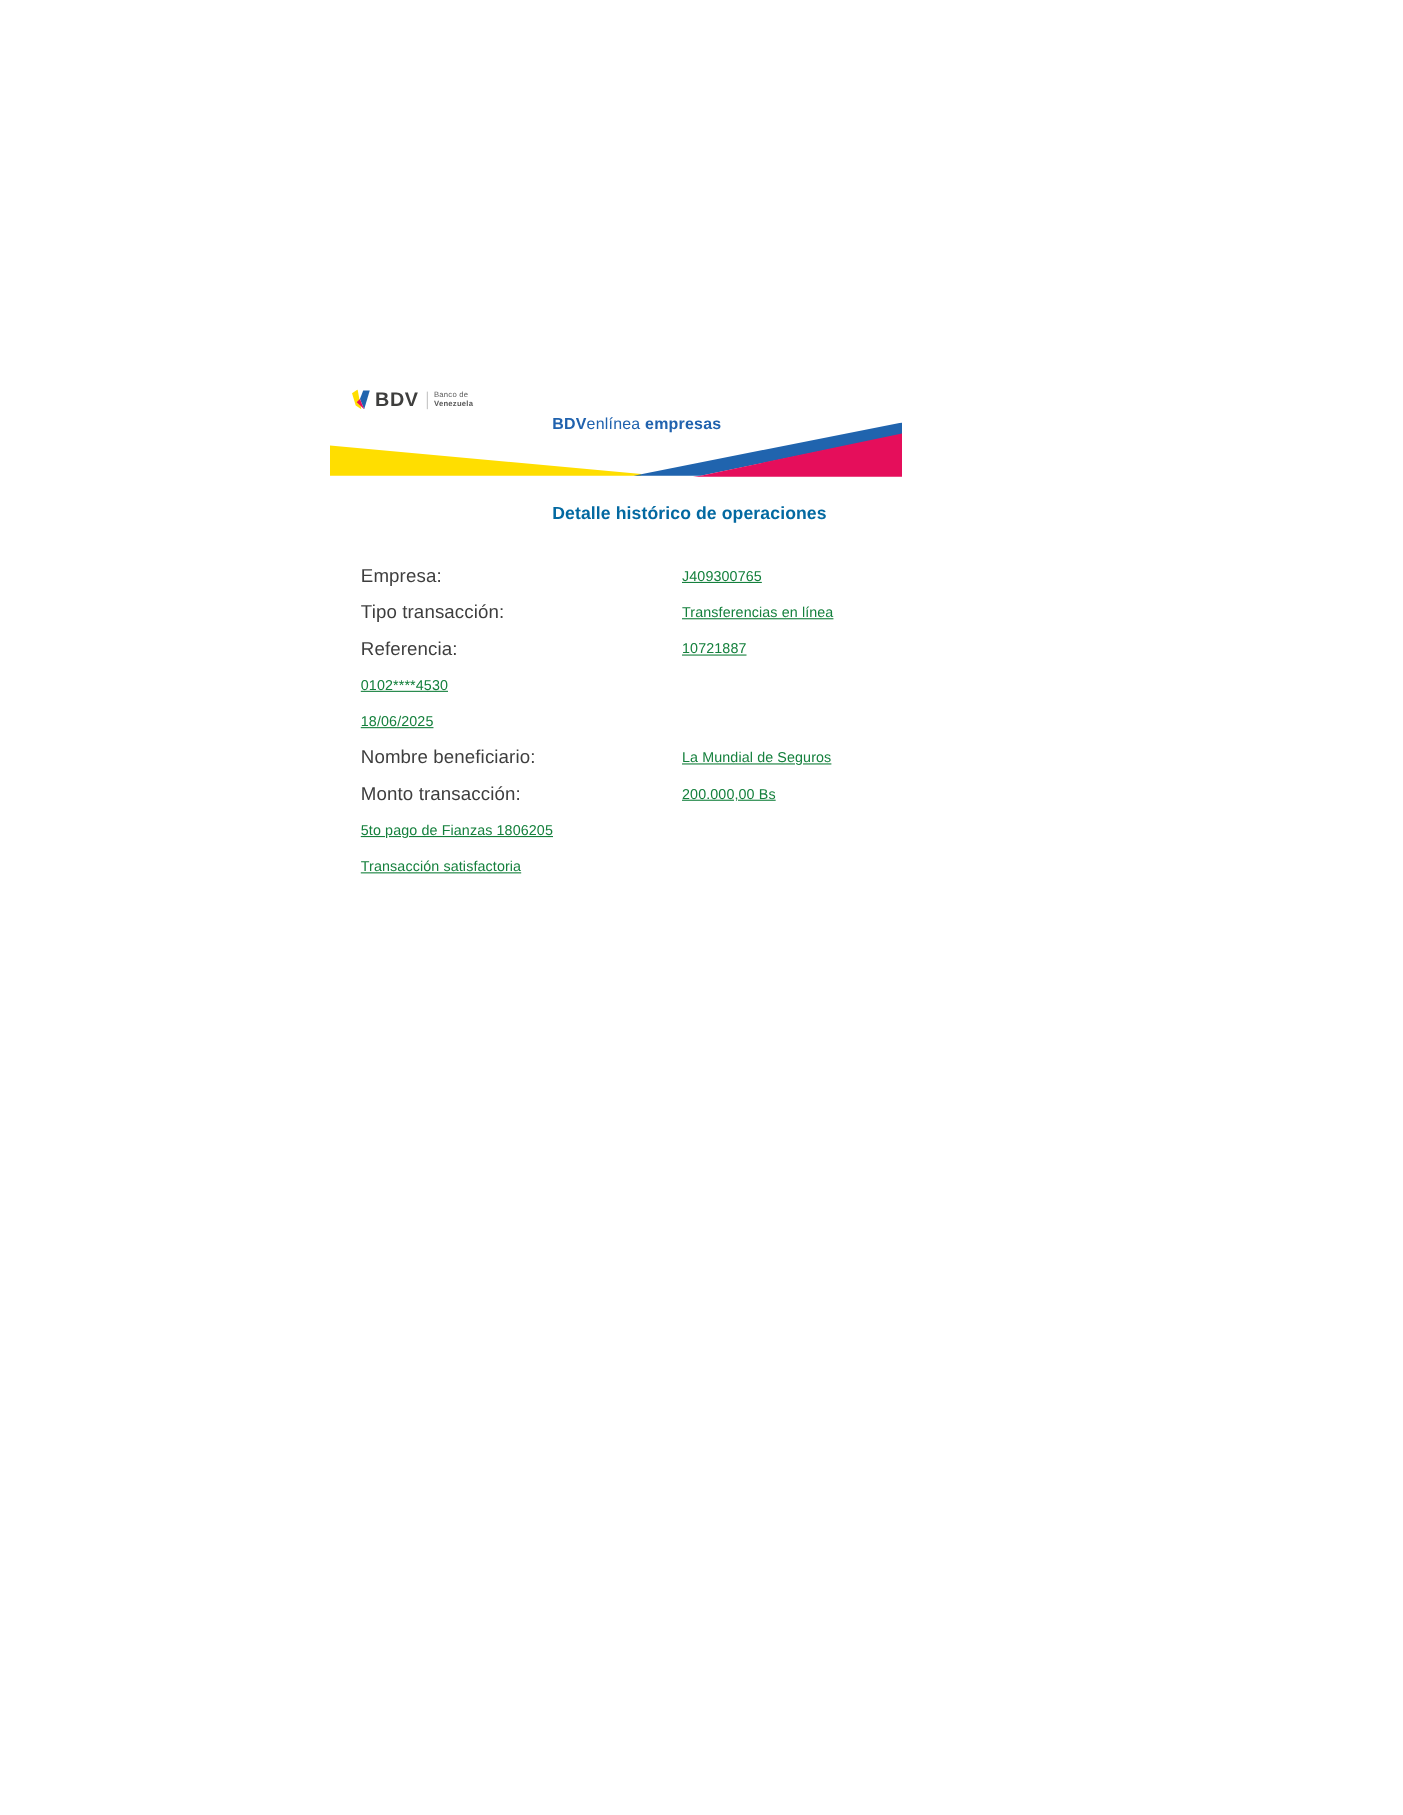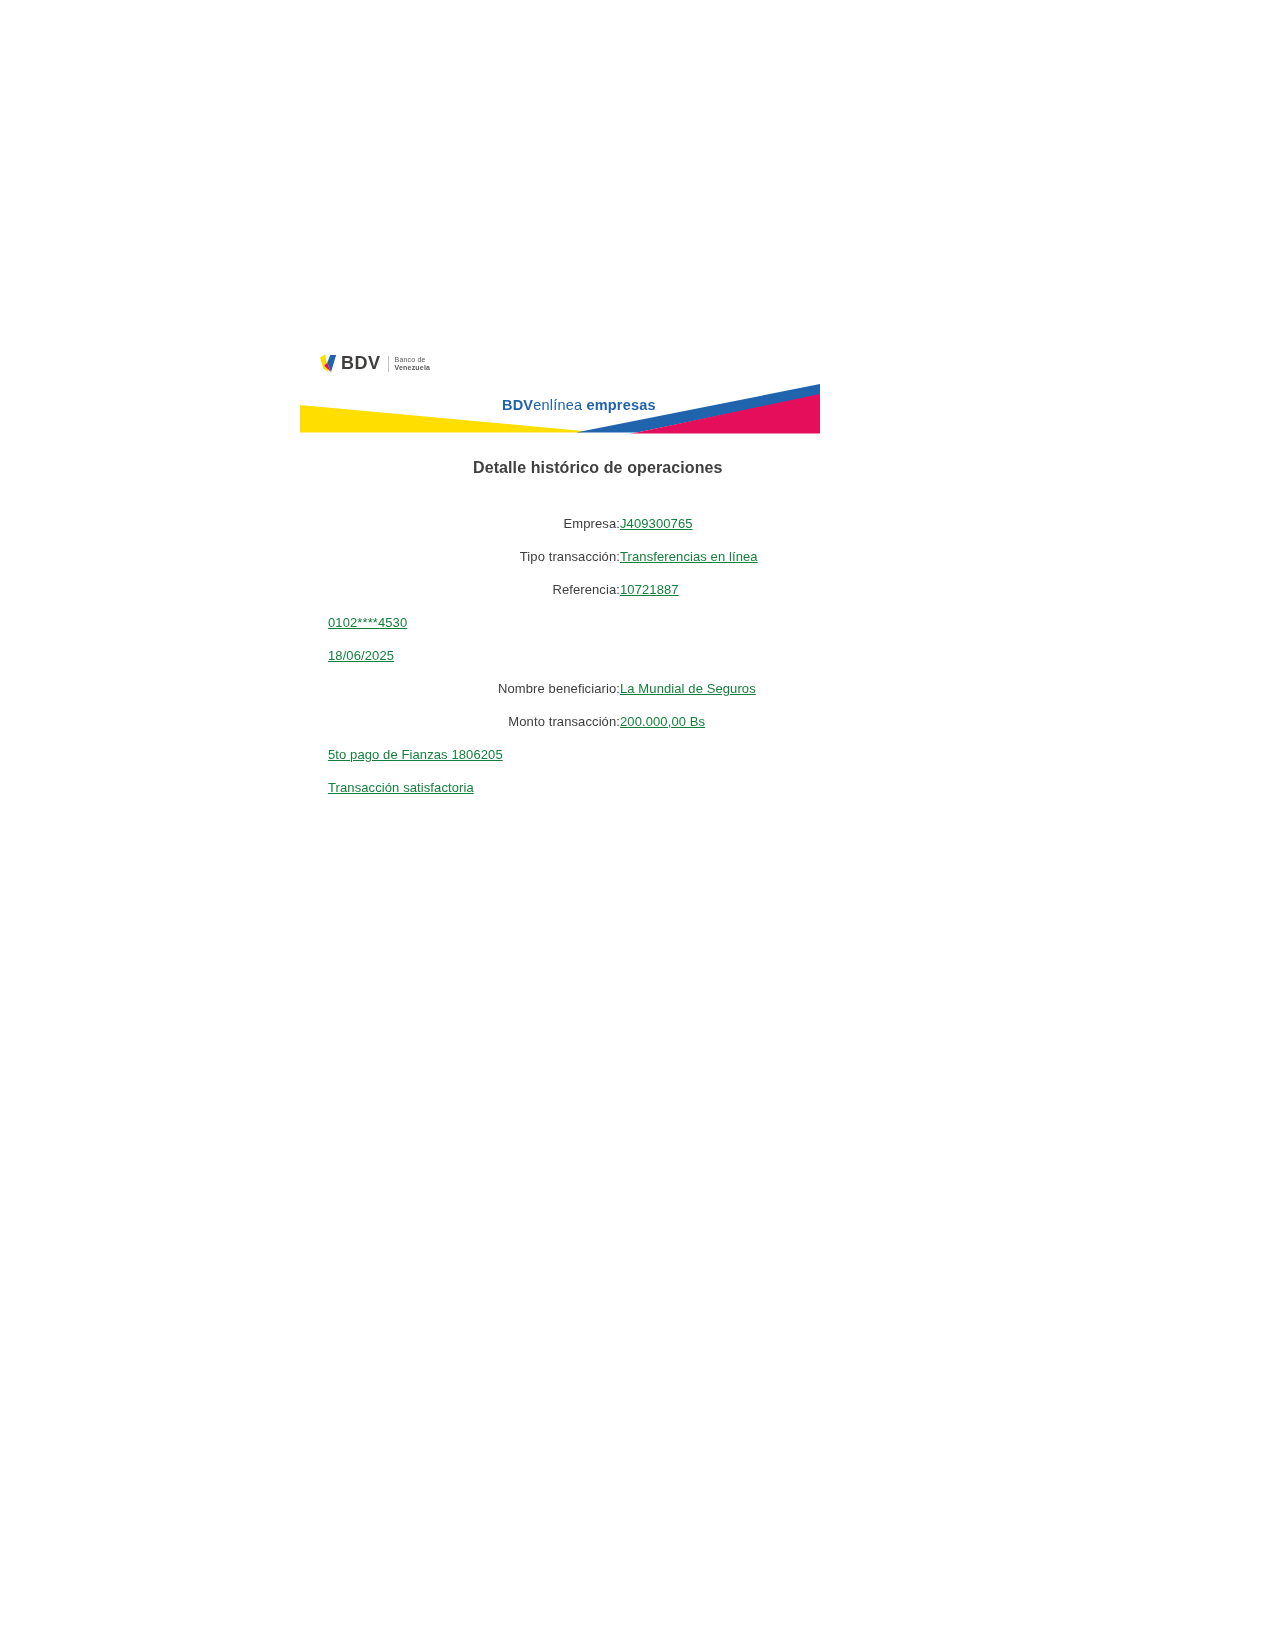--- a/index.html
+++ b/index.html
@@ -13,35 +13,35 @@
   
   .logo{position:absolute;left:320px;top:354px;display:flex;align-items:center;}
   .logo-mark{width:17px;height:19px;margin-right:4px;flex:none;}
   .logo-bdv{font-size:18px;font-weight:800;color:#3e3e3d;letter-spacing:.5px;line-height:19px;}
   .logo-sep{width:1px;height:16px;background:#c4c4c4;margin:0 6px 0 7px;}
   .logo-bank{font-size:7px;color:#5a5a5a;line-height:8px;letter-spacing:.2px;}
   .logo-bank .b2{font-weight:bold;}
 
   
   .tagline{position:absolute;left:502px;top:378px;font-size:14.5px;line-height:16px;
-    color:#2062ae;letter-spacing:.2px;white-space:nowrap;margin-top:19px;}
+    color:#2062ae;letter-spacing:.2px;white-space:nowrap;}
   .tagline .bold{font-weight:800;}
 
   
   .banner{position:absolute;left:300px;top:384px;width:520px;height:50px;}
   .banner svg{display:block;width:100%;height:100%;}
 
   
-  .title{position:absolute;left:473px;top:459px;font-size:16px;font-weight:bold;
-    color:#404040;letter-spacing:.1px;white-space:nowrap;}
+  .title{position:absolute;left:502px;top:459px;font-size:16px;font-weight:bold;
+    color:#0369a1;letter-spacing:.1px;white-space:nowrap;}
 
   
   .rows{position:absolute;left:328px;top:516px;width:500px;}
   .row{display:flex;height:33px;}
-  .lbl{width:292px;flex:none;font-size:13px;line-height:15px;color:#3e3e3e;letter-spacing:.1px;text-align:right;}
+  .lbl{width:292px;flex:none;font-size:17px;line-height:15px;color:#3e3e3e;letter-spacing:.1px;}
   .val{flex:1;font-size:13px;line-height:15px;color:#15803d;letter-spacing:.1px;white-space:nowrap;text-decoration:underline;}
 </style>
 </head>
 <body>
 
 <div class="page">
 
   <div class="logo">
     <svg class="logo-mark" viewBox="0 0 20 22">
       <polygon points="0,4 6,0 10,21 4,17" fill="#ffde00"></polygon>

